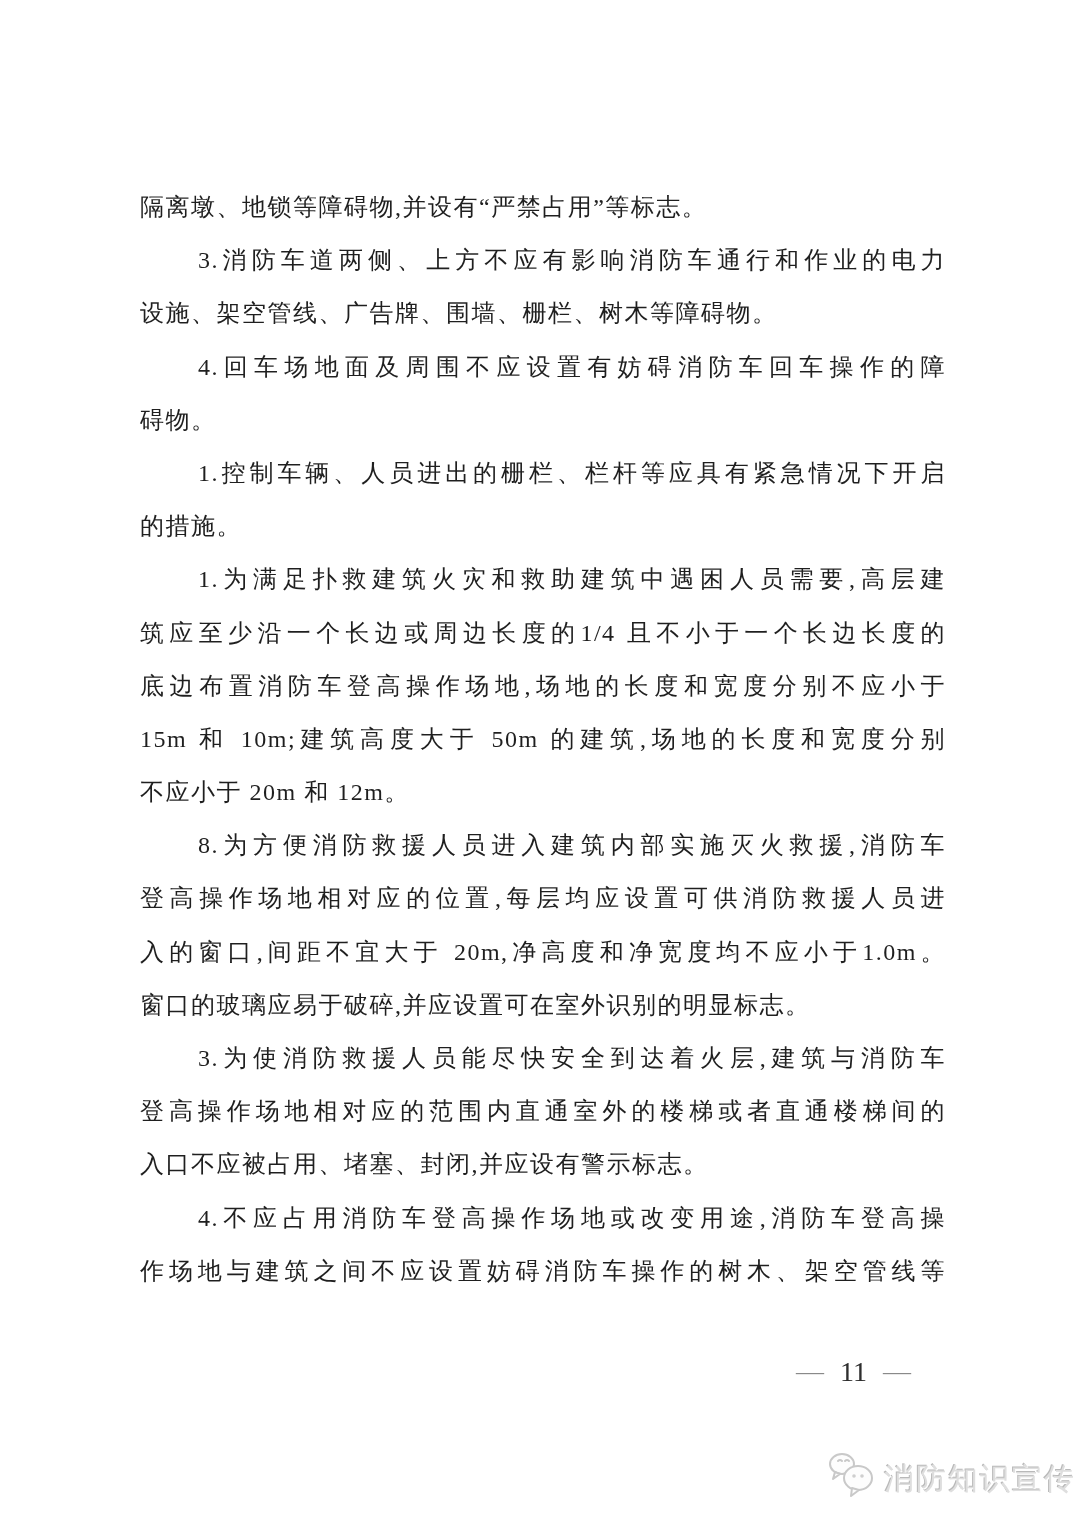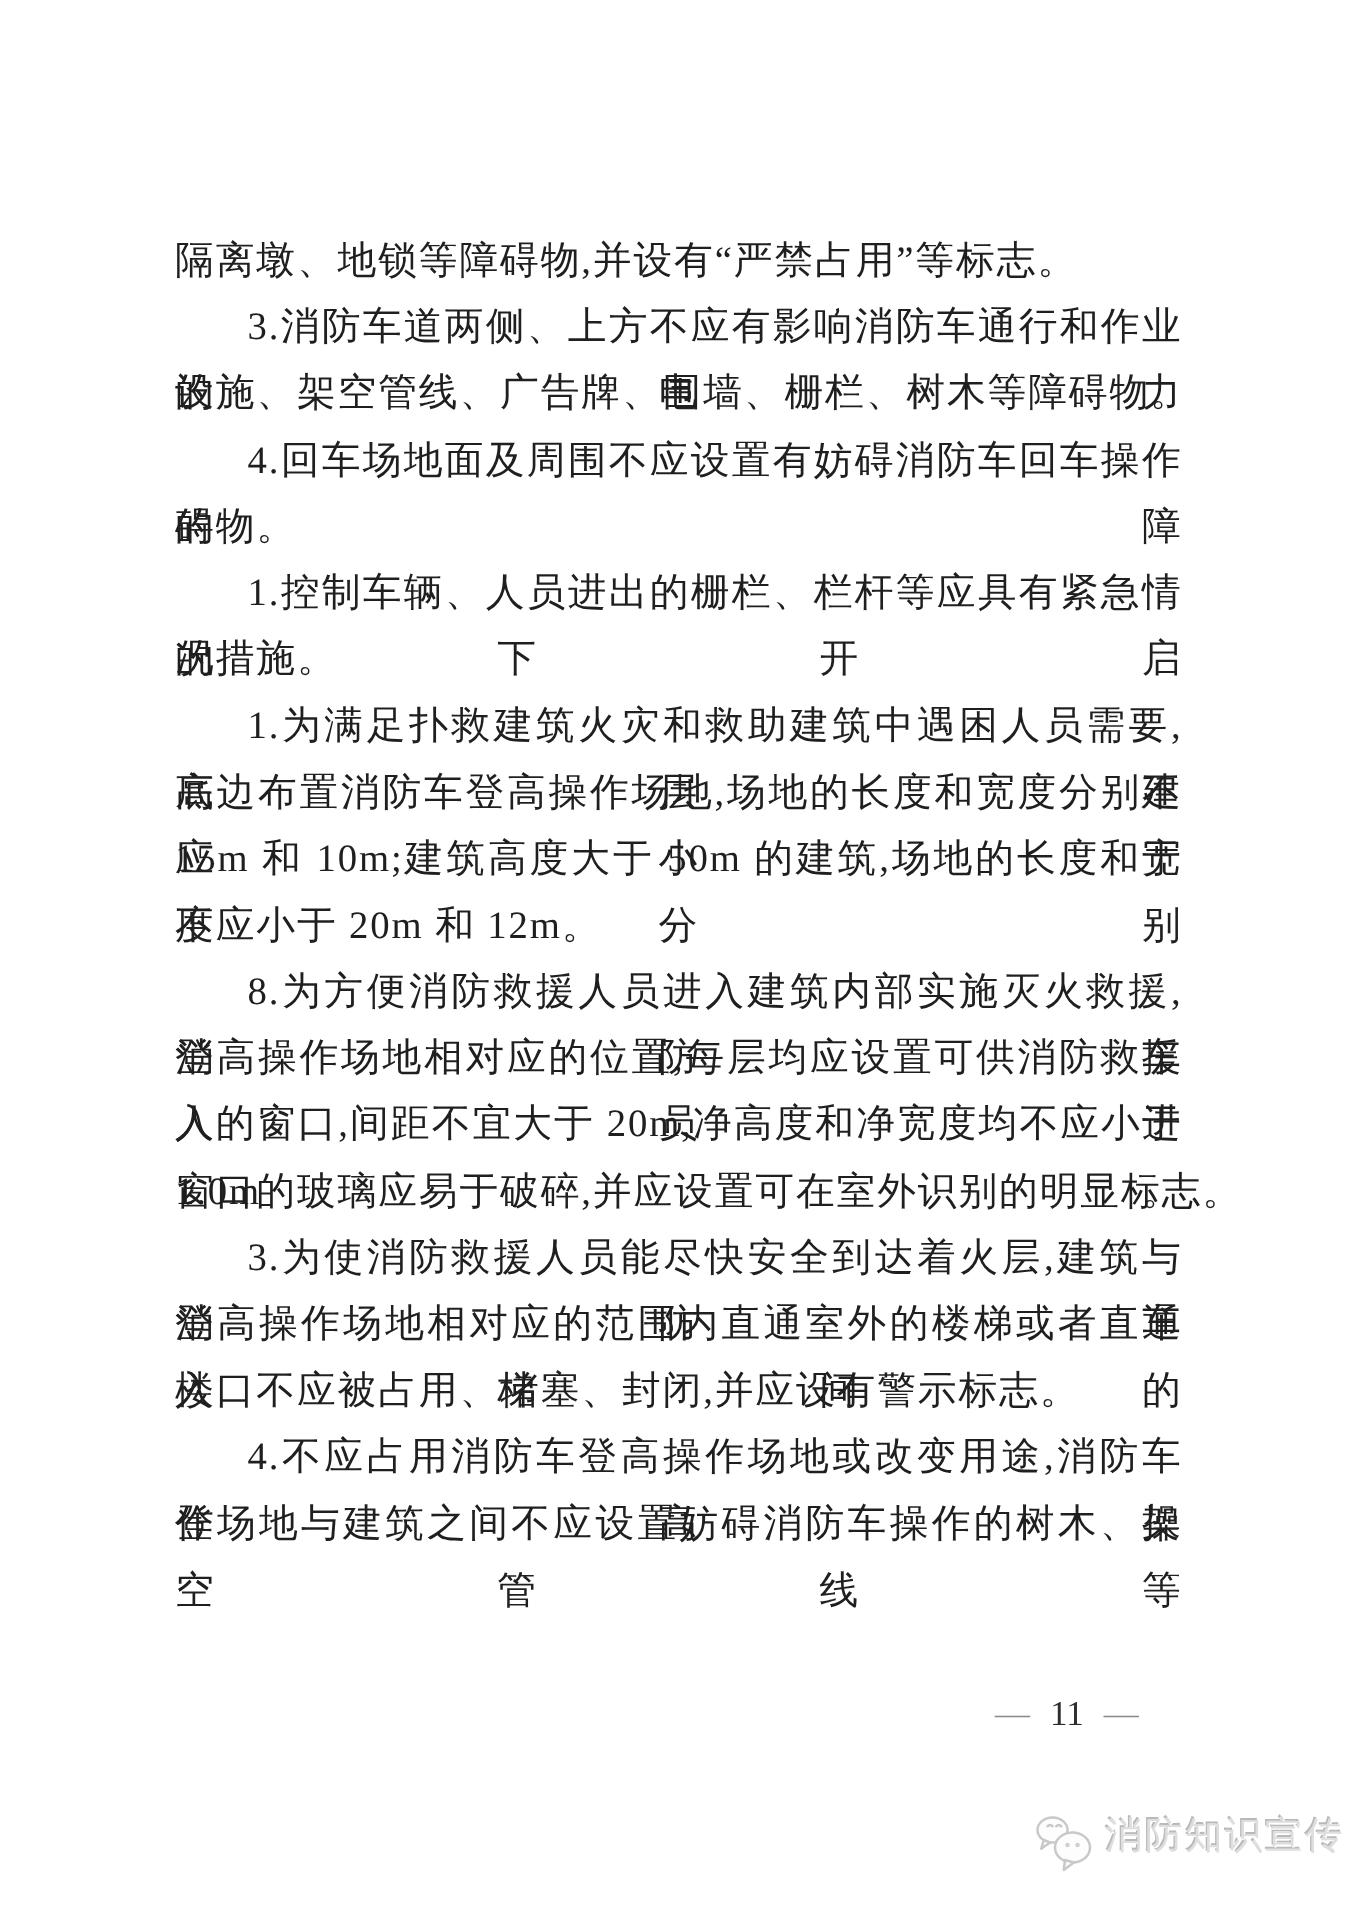--- a/index.html
+++ b/index.html
@@ -14,21 +14,21 @@
     font-family: "Liberation Serif", "DejaVu Serif", serif;
     overflow: hidden;
   }
   .body-text {
     position: absolute;
     left: 140px;
     top: 181px;
     width: 806px;
   }
   .line {
-    font-size: 31px;
+    font-size: 24px;
     line-height: 53.2px;
     height: 53.2px;
     color: var(--body-text, #1f1f1f);
     letter-spacing: 1.5px;
     white-space: nowrap;
     text-align: left;
   }
   .line.justify {
     white-space: normal;
     text-align: justify;
@@ -56,21 +56,21 @@
     transform: scaleY(0.8);
   }
   .footer .num {
     color: var(--page-number, #2e2e2e);
   }
   .watermark {
     position: absolute;
     left: 826px;
     top: 1448px;
     display: flex;
-    align-items: flex-start;
+    align-items: flex-end;
     gap: 6px;
   }
   .watermark .wm-text {
     font-size: 30px;
     letter-spacing: 2px;
     color: var(--watermark, #e0e0e0);
     text-shadow: 1px 1px 0 #ffffff, -1px -1px 0 #b9b9b9;
     white-space: nowrap;
   }
   .wm-icon {
@@ -84,20 +84,21 @@
 
   <main class="body-text" id="lines-container">
       <div class="line">隔离墩、地锁等障碍物,并设有“严禁占用”等标志。</div>
       <div class="line indent justify">3.消防车道两侧、上方不应有影响消防车通行和作业的电力</div>
       <div class="line">设施、架空管线、广告牌、围墙、栅栏、树木等障碍物。</div>
       <div class="line indent justify">4.回车场地面及周围不应设置有妨碍消防车回车操作的障</div>
       <div class="line">碍物。</div>
       <div class="line indent justify">1.控制车辆、人员进出的栅栏、栏杆等应具有紧急情况下开启</div>
       <div class="line">的措施。</div>
       <div class="line indent justify">1.为满足扑救建筑火灾和救助建筑中遇困人员需要,高层建</div>
+      <div class="line justify">筑应至少沿一个长边或周边长度的1/4 且不小于一个长边长度的</div>
       <div class="line justify">底边布置消防车登高操作场地,场地的长度和宽度分别不应小于</div>
       <div class="line justify">15m 和 10m;建筑高度大于 50m 的建筑,场地的长度和宽度分别</div>
       <div class="line">不应小于 20m 和 12m。</div>
       <div class="line indent justify">8.为方便消防救援人员进入建筑内部实施灭火救援,消防车</div>
       <div class="line justify">登高操作场地相对应的位置,每层均应设置可供消防救援人员进</div>
       <div class="line justify">入的窗口,间距不宜大于 20m,净高度和净宽度均不应小于1.0m。</div>
       <div class="line">窗口的玻璃应易于破碎,并应设置可在室外识别的明显标志。</div>
       <div class="line indent justify">3.为使消防救援人员能尽快安全到达着火层,建筑与消防车</div>
       <div class="line justify">登高操作场地相对应的范围内直通室外的楼梯或者直通楼梯间的</div>
       <div class="line">入口不应被占用、堵塞、封闭,并应设有警示标志。</div>

